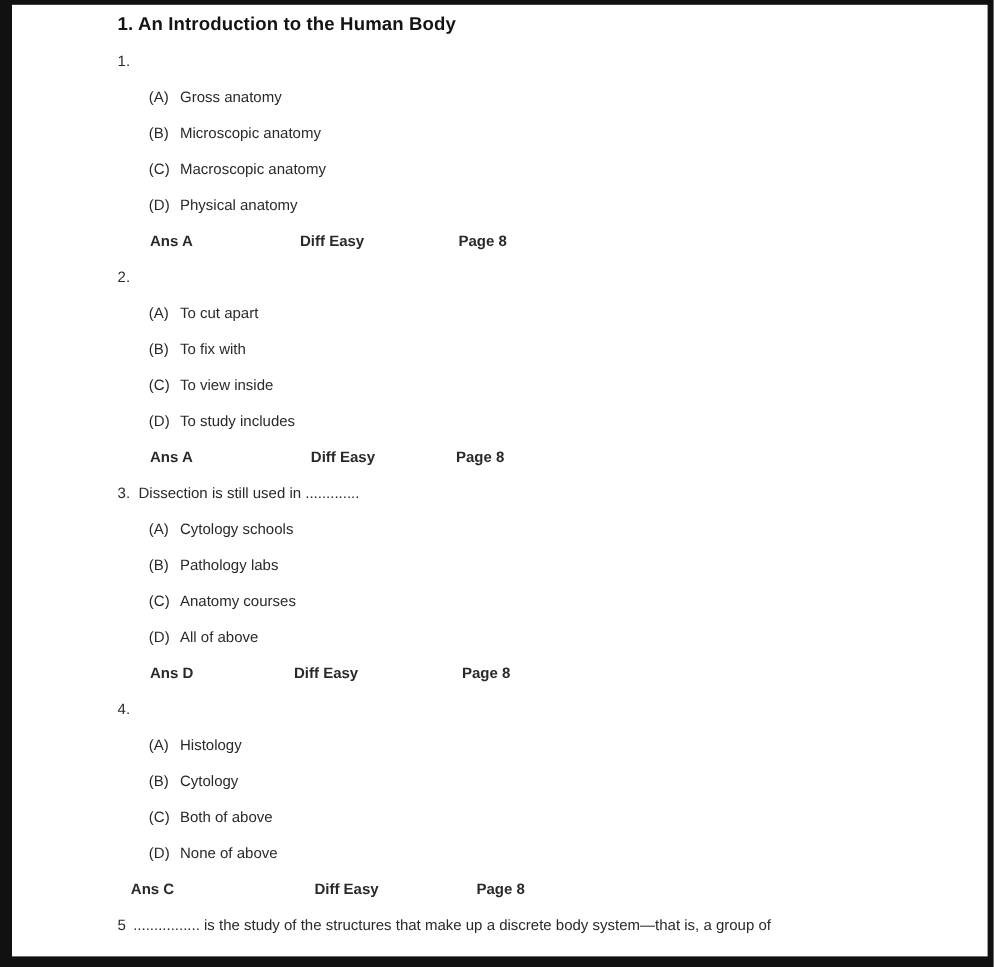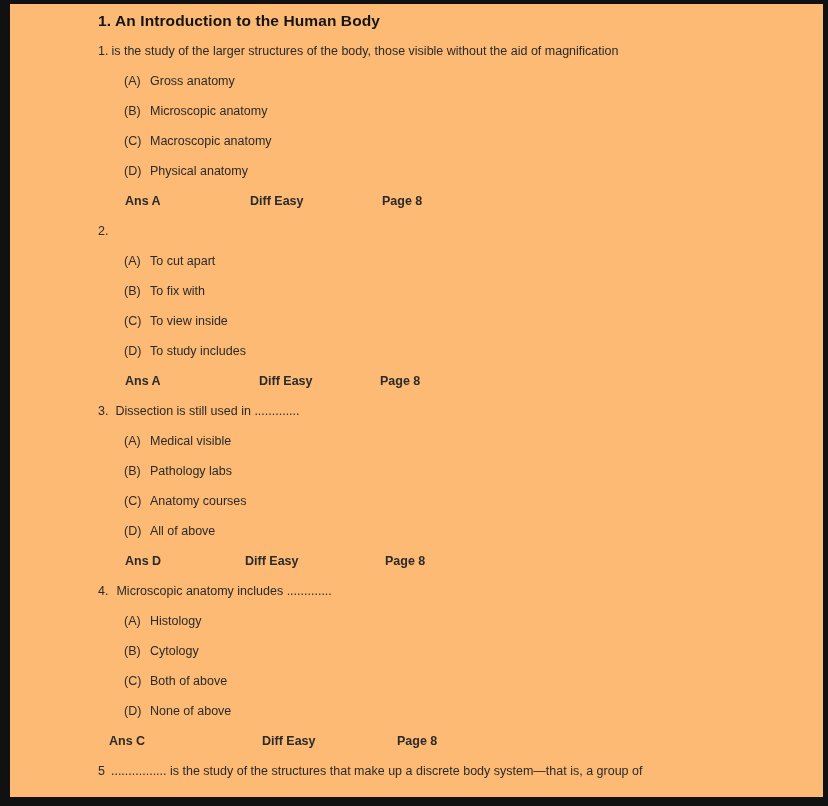--- a/index.html
+++ b/index.html
@@ -11,21 +11,21 @@
   }
   .screen {
     position: relative;
     width: 828px;
     height: 806px;
     background: #111111;
   }
   .doc-page {
     position: absolute;
     top: 4px; left: 10px; right: 5px; bottom: 9px;
-    background: #fdba74;
+    background: #ffffff;
     overflow: hidden;
   }
   .content {
     padding-left: 88px;
     padding-top: 2px;
     color: #2a2a2a;
     font-size: 12.5px;
     white-space: nowrap;
   }
   .line {
@@ -60,21 +60,20 @@
 
 <div class="screen">
   <div class="doc-page">
     <div class="content">
 
       <div class="title-line">1. An Introduction to the Human Body</div>
 
       <div>
         <div class="line qline">
           <span class="qnum" style="margin-right:3px">1.</span>
-          <span>is the study of the larger structures of the body, those visible without the aid of magnification</span>
         </div>
         <div class="line option">
           <span class="marker">(A)</span>
           <span>Gross anatomy</span>
         </div>
         <div class="line option">
           <span class="marker">(B)</span>
           <span>Microscopic anatomy</span>
         </div>
         <div class="line option">
@@ -119,21 +118,21 @@
         </div>
       </div>
 
       <div>
         <div class="line qline">
           <span class="qnum" style="margin-right:7px">3.</span>
           <span>Dissection is still used in .............</span>
         </div>
         <div class="line option">
           <span class="marker">(A)</span>
-          <span>Medical visible</span>
+          <span>Cytology schools</span>
         </div>
         <div class="line option">
           <span class="marker">(B)</span>
           <span>Pathology labs</span>
         </div>
         <div class="line option">
           <span class="marker">(C)</span>
           <span>Anatomy courses</span>
         </div>
         <div class="line option">
@@ -143,21 +142,20 @@
         <div class="line ansrow">
           <span style="left:27px">Ans D</span>
           <span style="left:147px">Diff Easy</span>
           <span style="left:287px">Page 8</span>
         </div>
       </div>
 
       <div>
         <div class="line qline">
           <span class="qnum" style="margin-right:8px">4.</span>
-          <span>Microscopic anatomy includes .............</span>
         </div>
         <div class="line option">
           <span class="marker">(A)</span>
           <span>Histology</span>
         </div>
         <div class="line option">
           <span class="marker">(B)</span>
           <span>Cytology</span>
         </div>
         <div class="line option">

